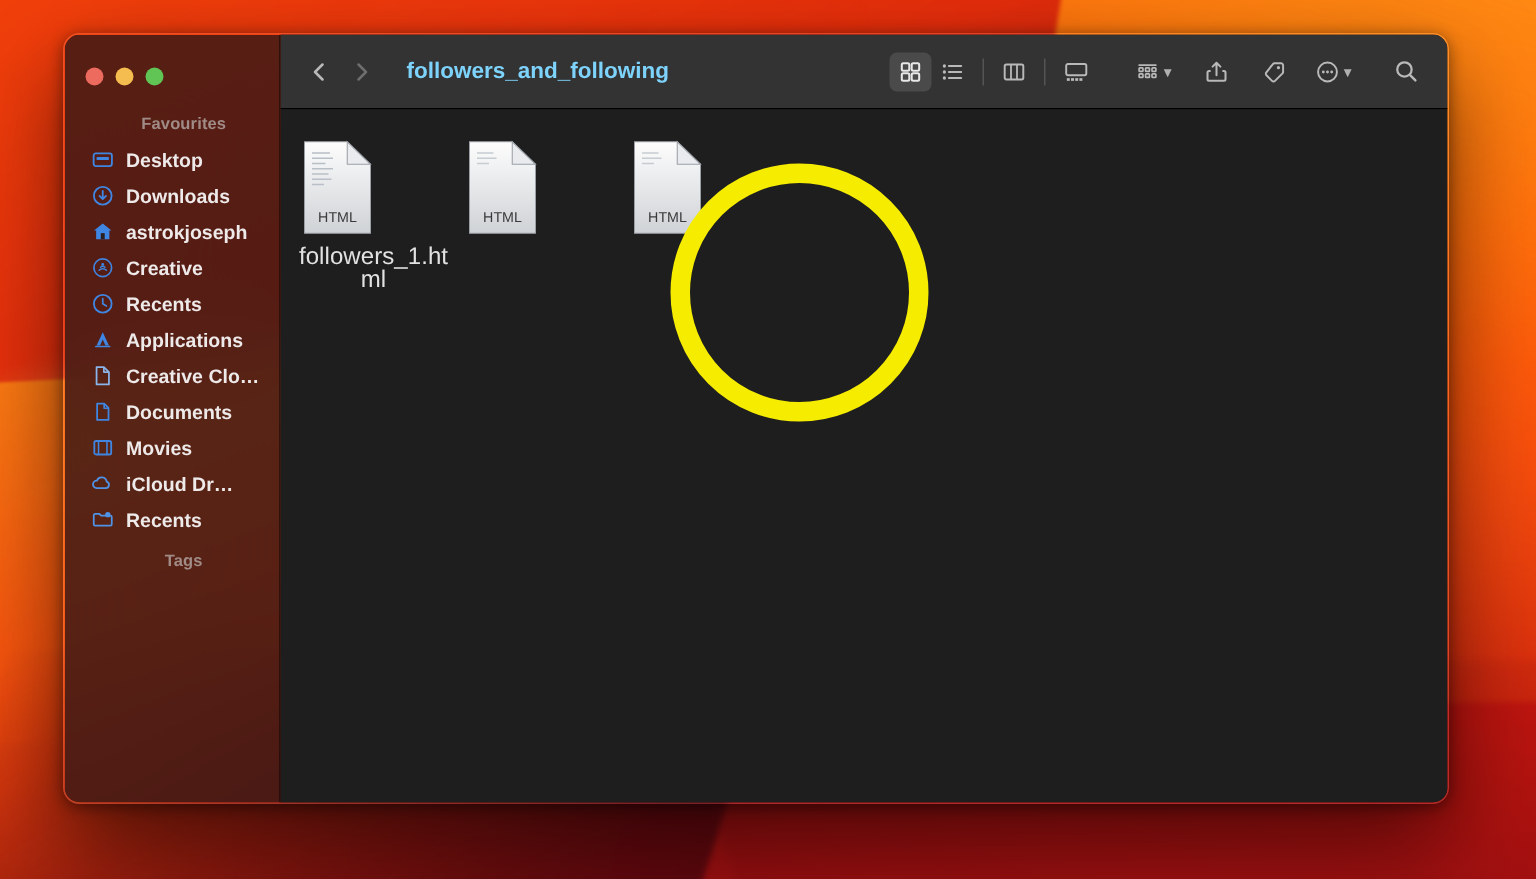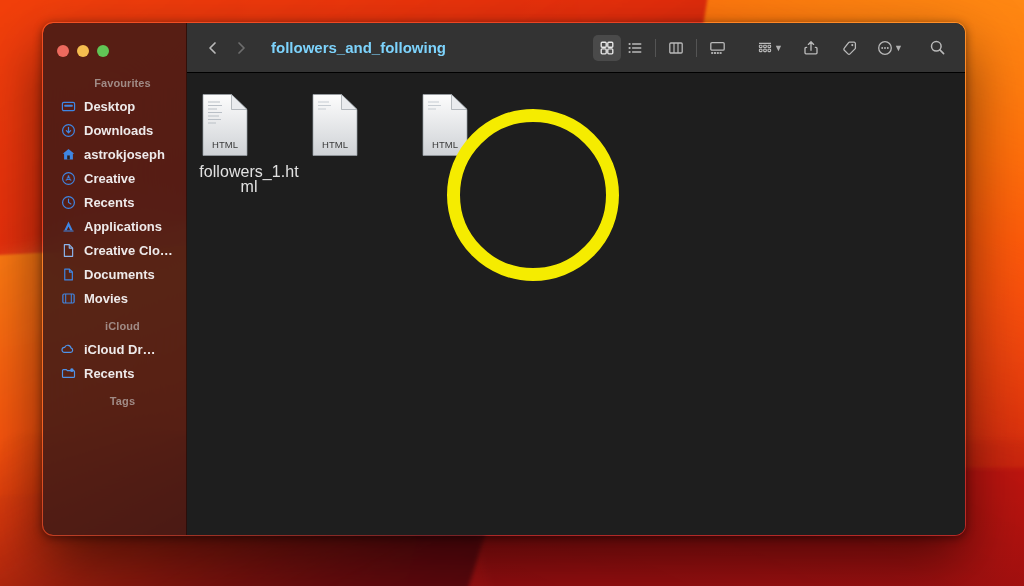--- a/index.html
+++ b/index.html
@@ -255,21 +255,20 @@
     <div class="sb-item">
       <span class="sb-icon">
         <svg width="15" height="15" viewBox="0 0 16 16">
             <rect x="2" y="3.2" width="12" height="9.6" rx="1.3" fill="none" stroke="#3f86e3" stroke-width="1.3"></rect>
             <path d="M5 3.2v9.6M11 3.2v9.6" stroke="#3f86e3" stroke-width="1.1"></path>
           </svg>
       </span>
       <span class="sb-label">Movies</span>
     </div>
 
-    <div class="sb-section">iCloud</div>
 
     <div class="sb-item">
       <span class="sb-icon">
         <svg width="16" height="16" viewBox="0 0 16 16">
             <path d="M4.4 11.4a2.5 2.5 0 0 1 .2-5 3.4 3.4 0 0 1 6.5.7 2.2 2.2 0 0 1-.5 4.3z" fill="none" stroke="#4f93e8" stroke-width="1.2" stroke-linejoin="round"></path>
           </svg>
       </span>
       <span class="sb-label">iCloud Dr…</span>
     </div>
 

